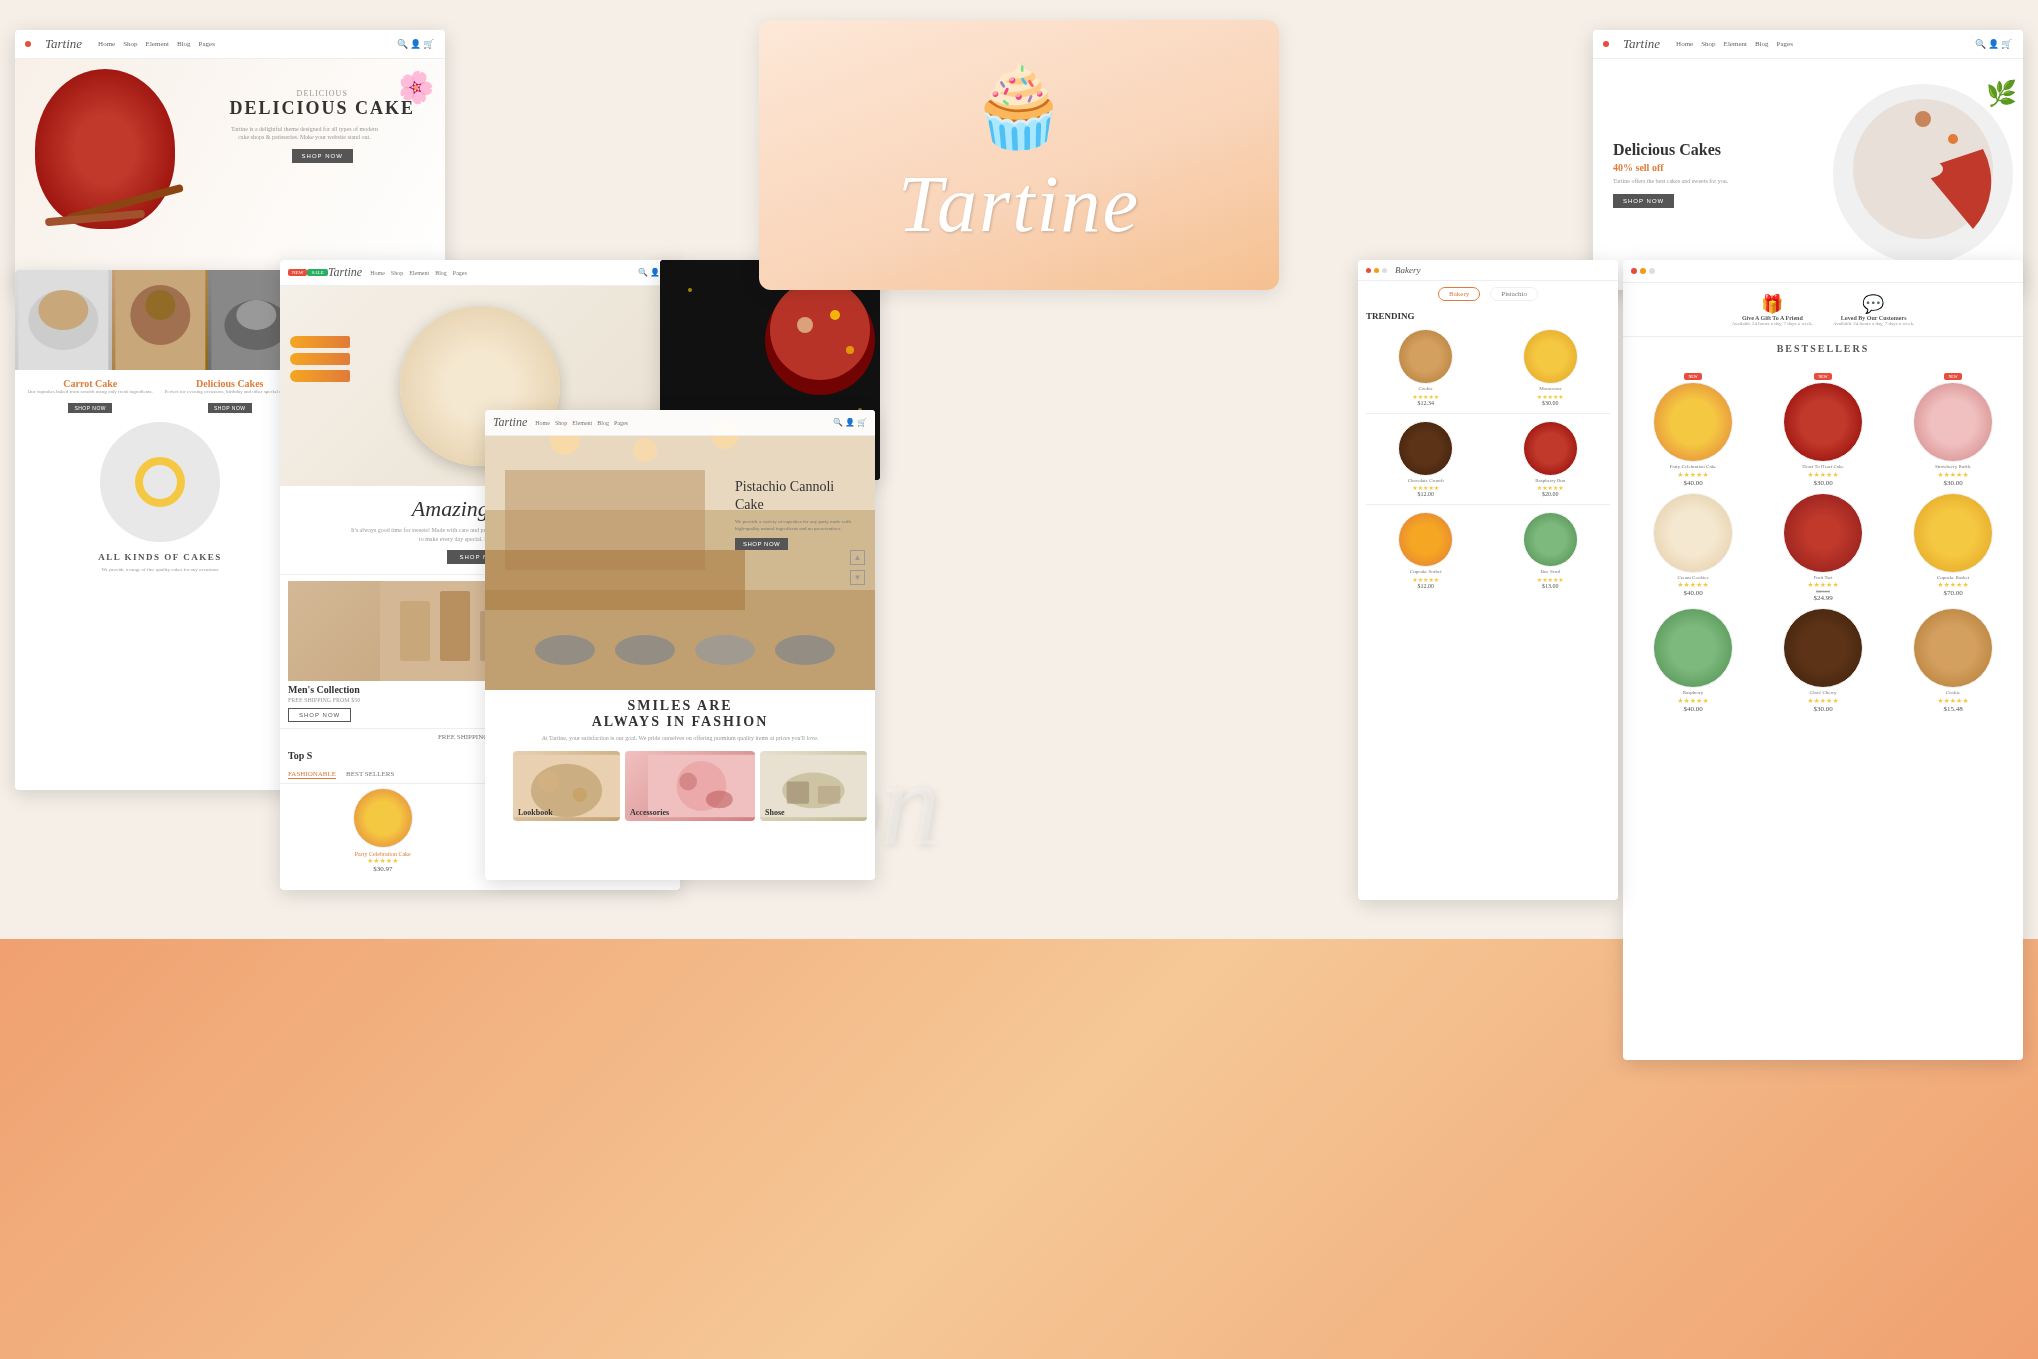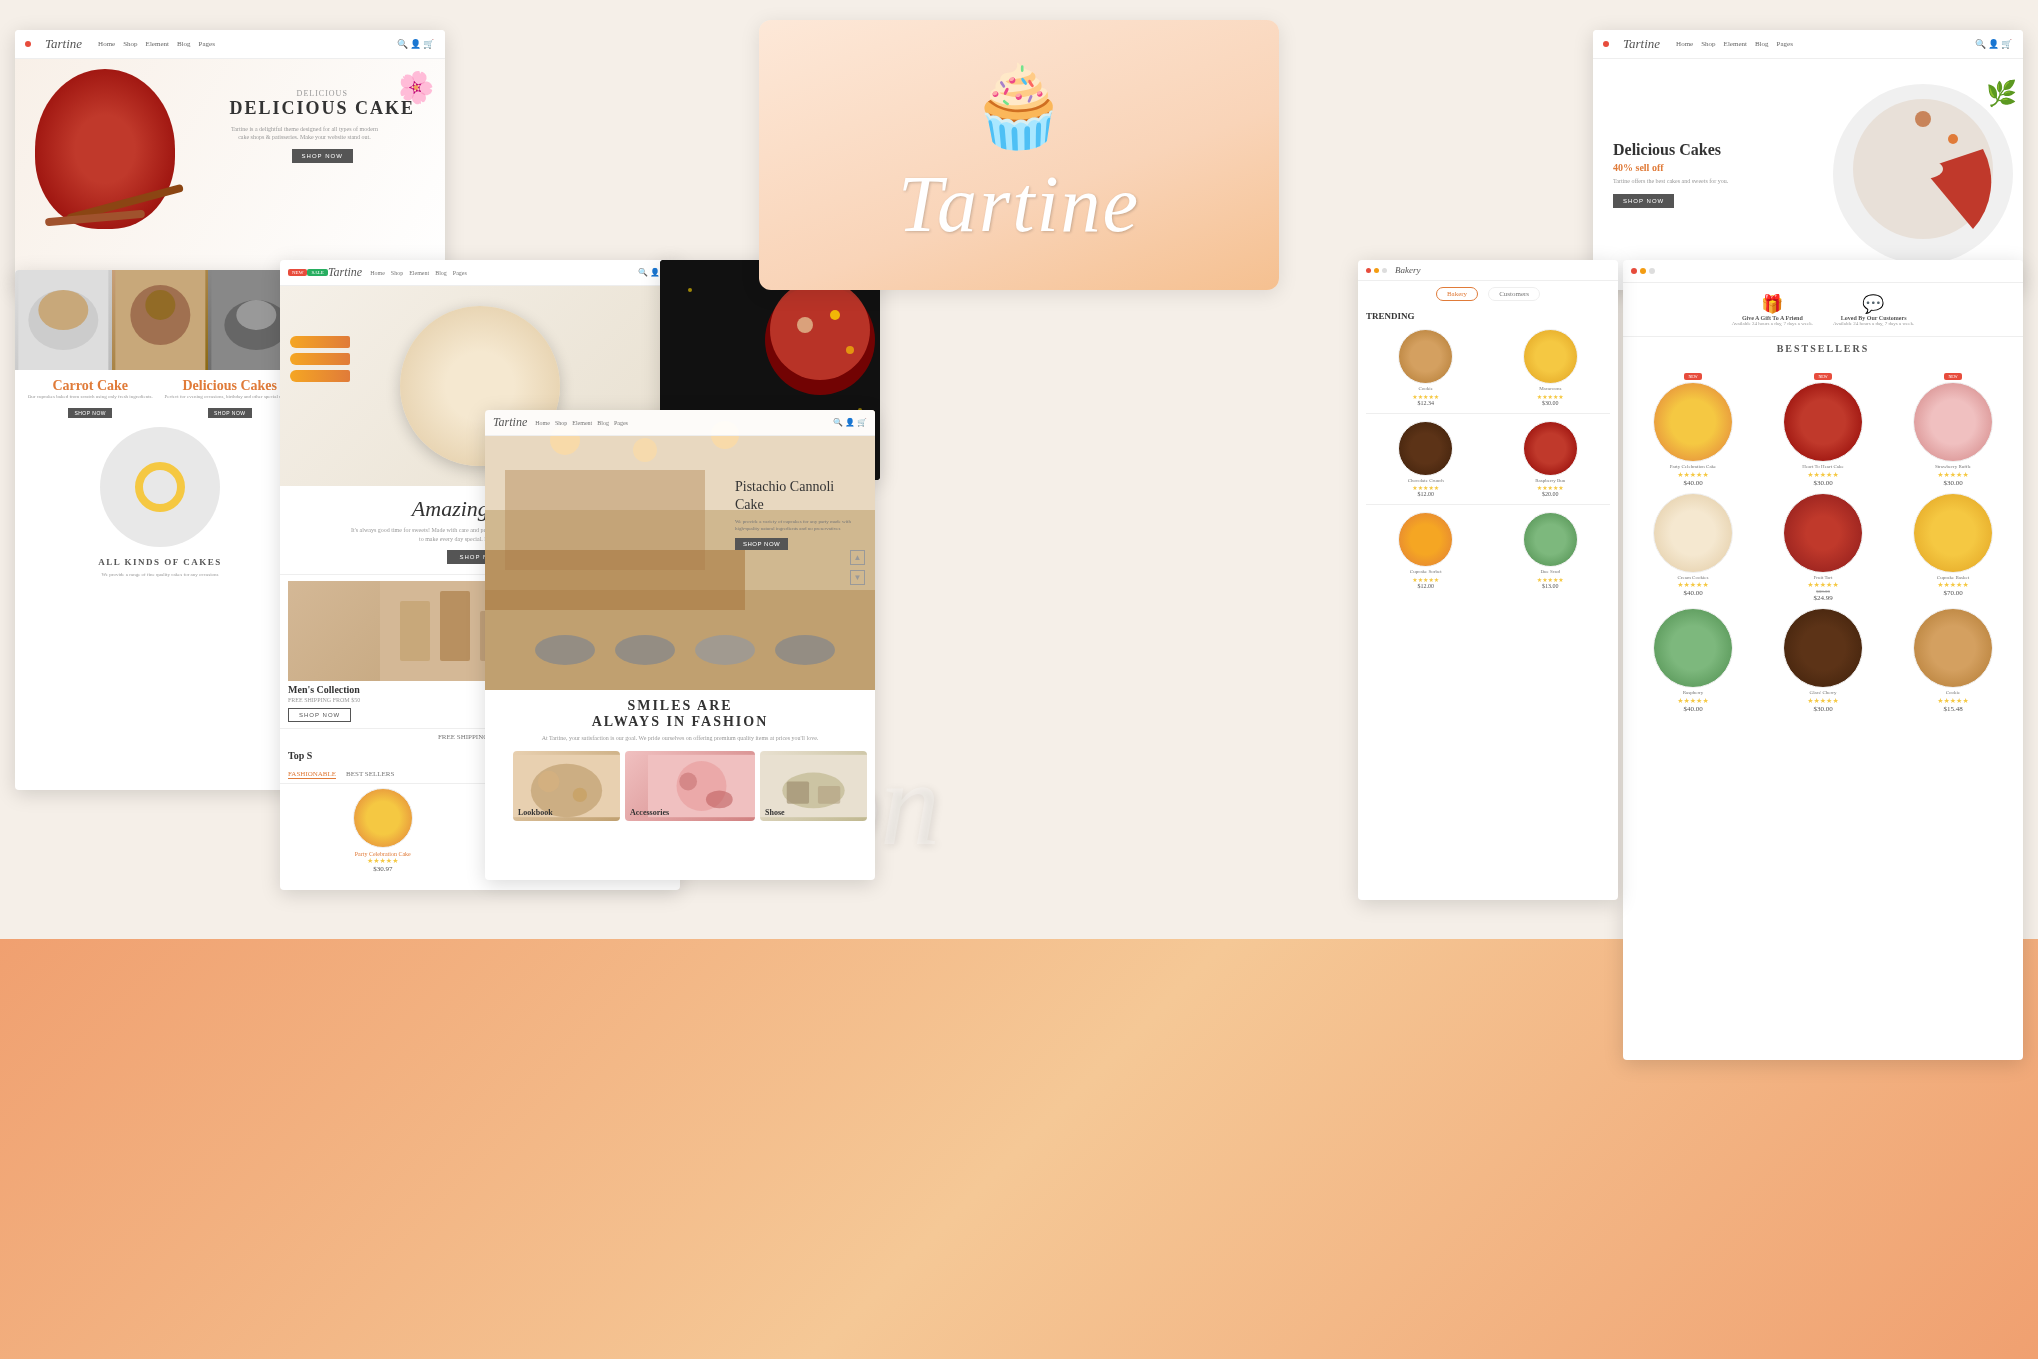--- a/index.html
+++ b/index.html
@@ -346,21 +346,21 @@
     .p3-product-row {
       display: flex;
       gap: 5px;
       margin-bottom: 8px;
     }
     .p3-product {
       flex: 1;
       text-align: center;
     }
     .p3-product-name {
-      font-size: 14px;
+      font-size: 10px;
       font-weight: bold;
       color: #e07b39;
     }
     .p3-product-desc {
       font-size: 5px;
       color: #999;
       line-height: 1.3;
     }
     .p3-product-btn {
       background: #555;
@@ -1205,21 +1205,21 @@
   <div class="p7-nav">
     <div class="p7-dots">
       <div class="p7-dot" style="background:#e74c3c"></div>
       <div class="p7-dot" style="background:#f39c12"></div>
       <div class="p7-dot"></div>
     </div>
     <div class="p7-logo">Bakery</div>
   </div>
   <div class="p7-tabs-row">
     <div class="p7-tab p7-tab-active">Bakery</div>
-    <div class="p7-tab">Customers</div>
+    <div class="p7-tab">Pistachio</div>
   </div>
   <div class="p7-title-row">TRENDING</div>
   <div class="p7-product-row">
     <div class="p7-product">
       <div class="p7-prod-circle prod-cookie"></div>
       <div class="p7-prod-name">Cookie</div>
       <div class="p7-prod-stars">★★★★★</div>
       <div class="p7-prod-price">$12.34</div>
     </div>
     <div class="p7-product">

